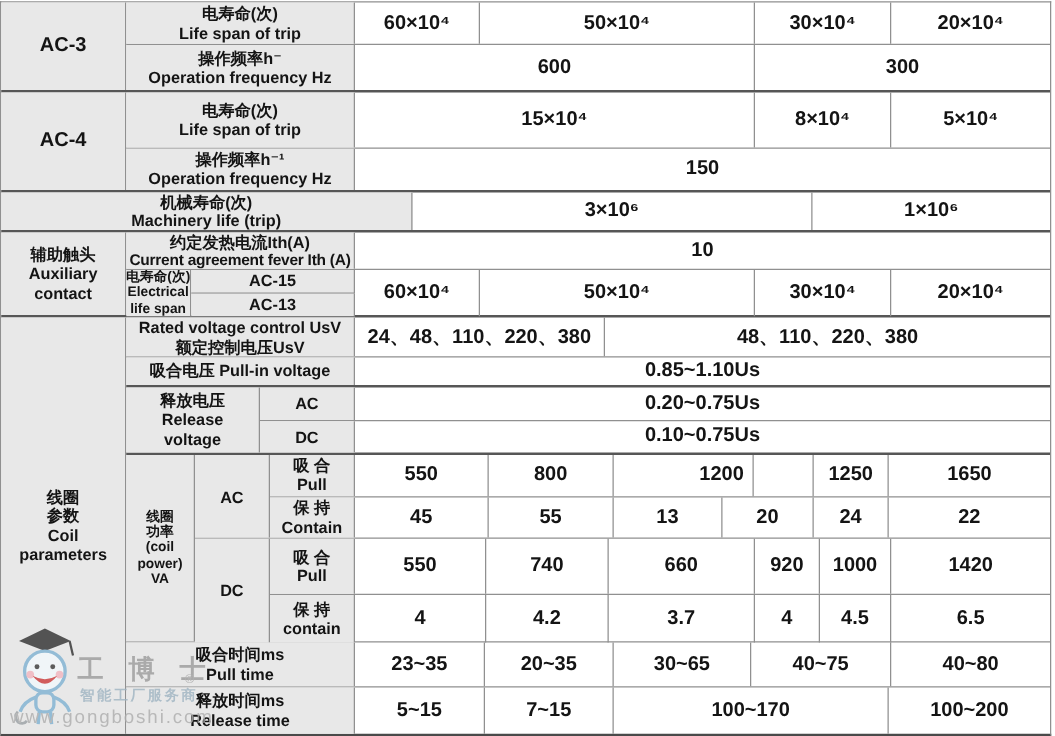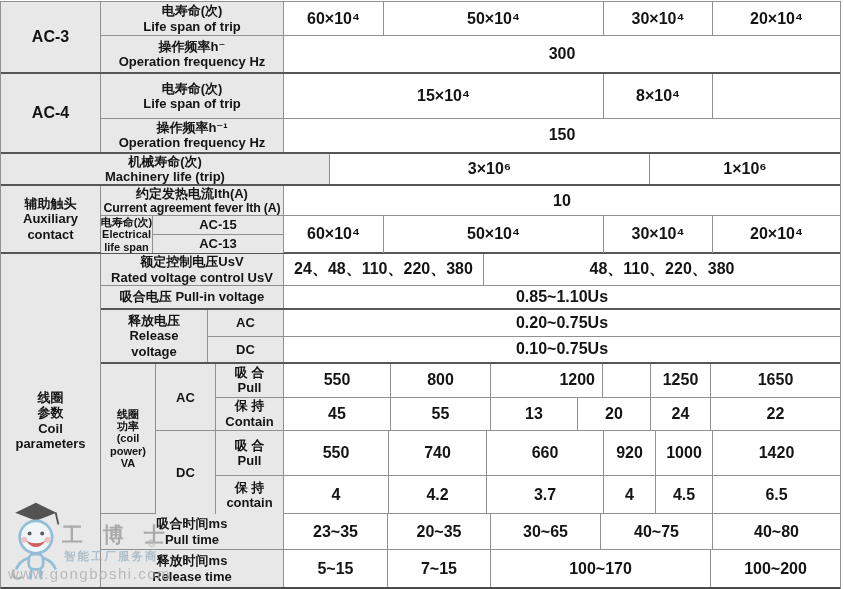--- a/index.html
+++ b/index.html
@@ -68,37 +68,39 @@
           <div class="c val w109">30×10⁴</div>
           <div class="c val f1 br0">20×10⁴</div>
         </div>
         <div class="hrow" style="height:37px">
           <div class="c lab w183">
             <div class="two">
                 <div>操作频率h⁻</div>
                 <div>Operation frequency Hz</div>
               </div>
           </div>
+          <div class="c val w320">600</div>
           <div class="c val f1 br0">300</div>
         </div>
       </div>
     </div>
 
     <div class="hrow b2" style="height:80px">
       <div class="c lab w100 val">AC-4</div>
       <div class="col f1">
         <div class="hrow b1" style="height:46px">
           <div class="c lab w183">
             <div class="two">
                 <div>电寿命(次)</div>
                 <div>Life span of trip</div>
               </div>
           </div>
           <div class="c val w320">15×10⁴</div>
           <div class="c val w109">8×10⁴</div>
+          <div class="c val f1 br0">5×10⁴</div>
         </div>
         <div class="hrow" style="height:34px">
           <div class="c lab w183">
             <div class="two">
                 <div>操作频率h⁻¹</div>
                 <div>Operation frequency Hz</div>
               </div>
           </div>
           <div class="c val f1 br0">150</div>
         </div>
@@ -161,22 +163,22 @@
             <div>参数</div>
             <div>Coil</div>
             <div>parameters</div>
           </div>
       </div>
       <div class="col f1">
 
         <div class="hrow b1" style="height:32px">
           <div class="c lab w183">
             <div class="two">
+                <div>Rated voltage control UsV</div>
                 <div>额定控制电压UsV</div>
-                <div>Rated voltage control UsV</div>
               </div>
           </div>
           <div class="c val w200">24、48、110、220、380</div>
           <div class="c val f1 br0">48、110、220、380</div>
         </div>
 
         <div class="hrow b2" style="height:24px">
           <div class="c lab w183" style="font-size:13px">吸合电压  Pull-in voltage</div>
           <div class="c val f1 br0">0.85~1.10Us</div>
         </div>

